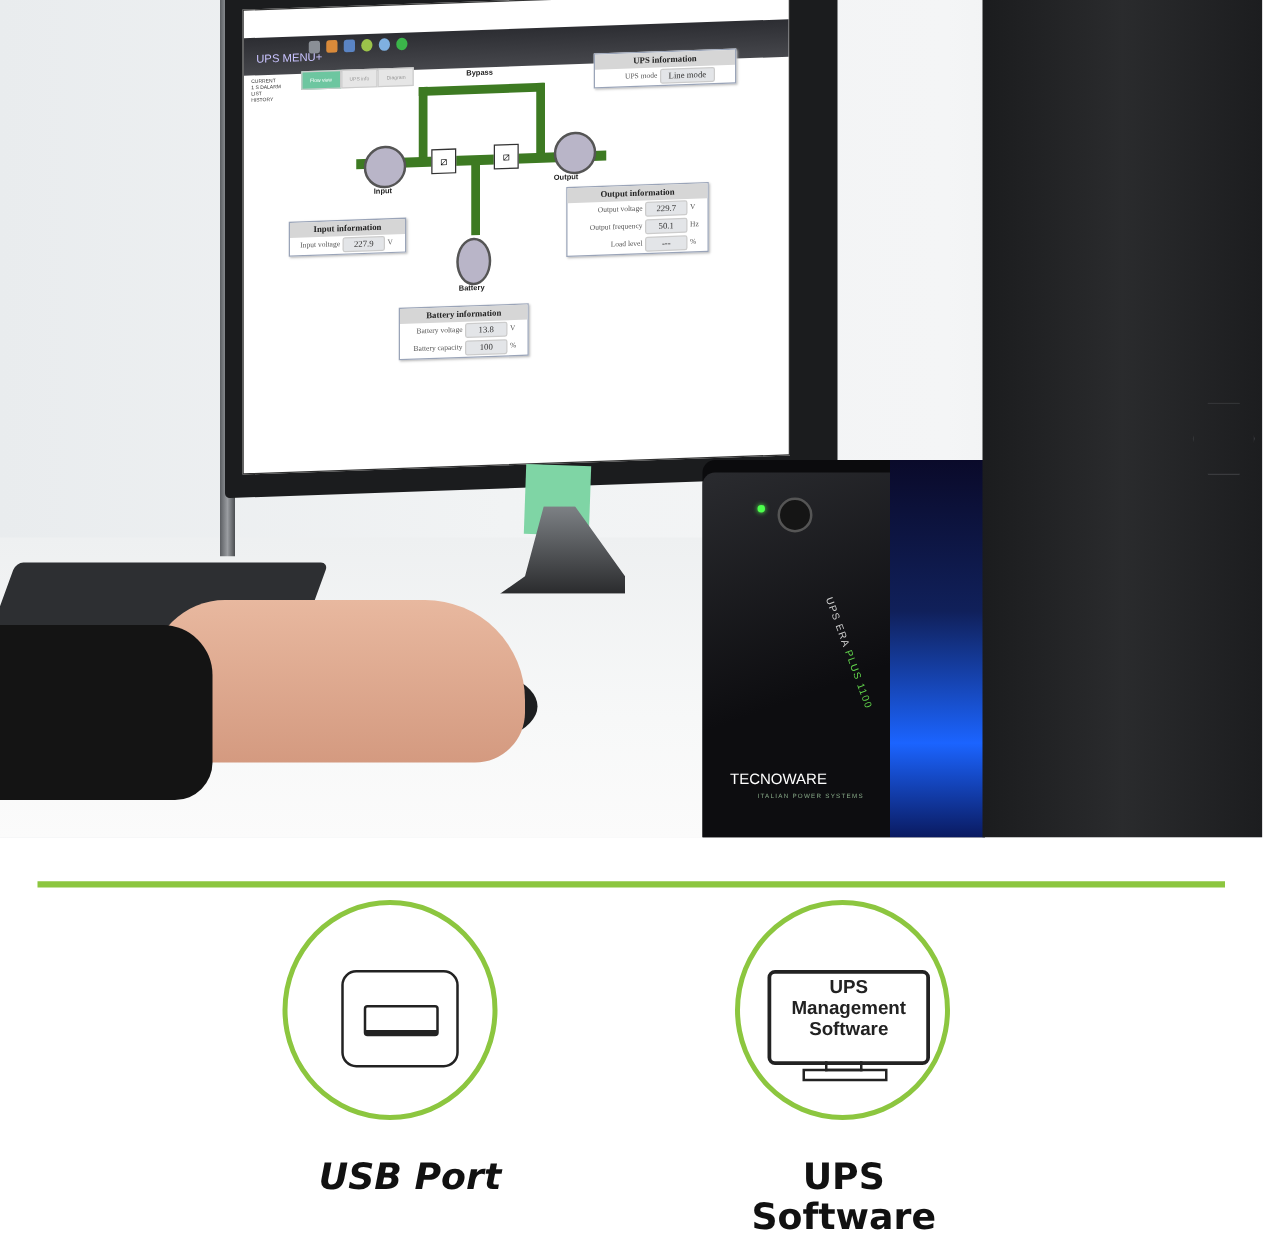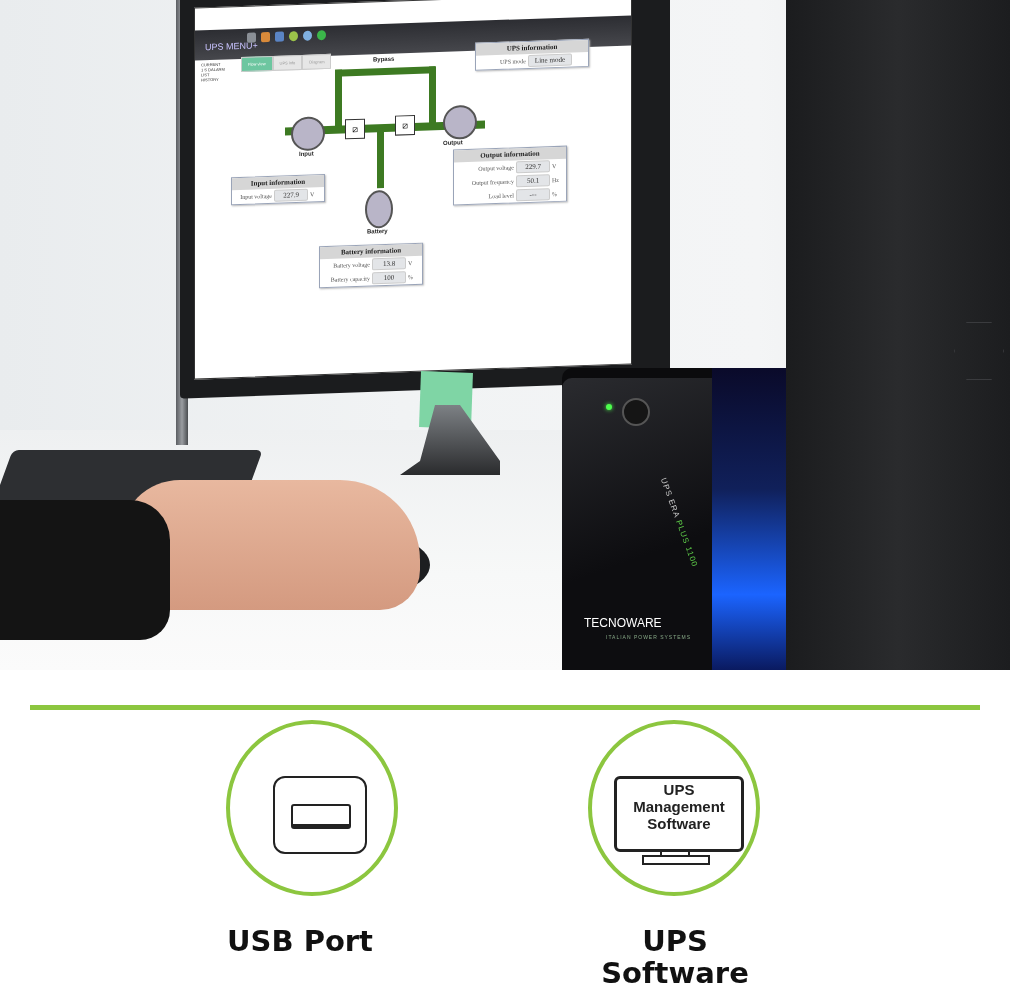--- a/index.html
+++ b/index.html
@@ -171,21 +171,21 @@
 </div>
 
 <div class="divider"></div>
 
 <div class="feature">
   <div class="circle" style="left:226px;top:720px;">
     <div class="usb-box">
       <div class="usb-slot"></div>
     </div>
   </div>
-  <div class="caption" style="left:200px;top:925px;width:200px;">USB Port</div>
+  <div class="caption" style="left:228px;top:925px;width:200px;font-style:italic;">USB Port</div>
 </div>
 
 <div class="feature">
   <div class="circle" style="left:588px;top:720px;">
     <div class="mon">
       <div class="mon-text">
         <div>UPS</div>
         <div>Management</div>
         <div>Software</div>
       </div>

